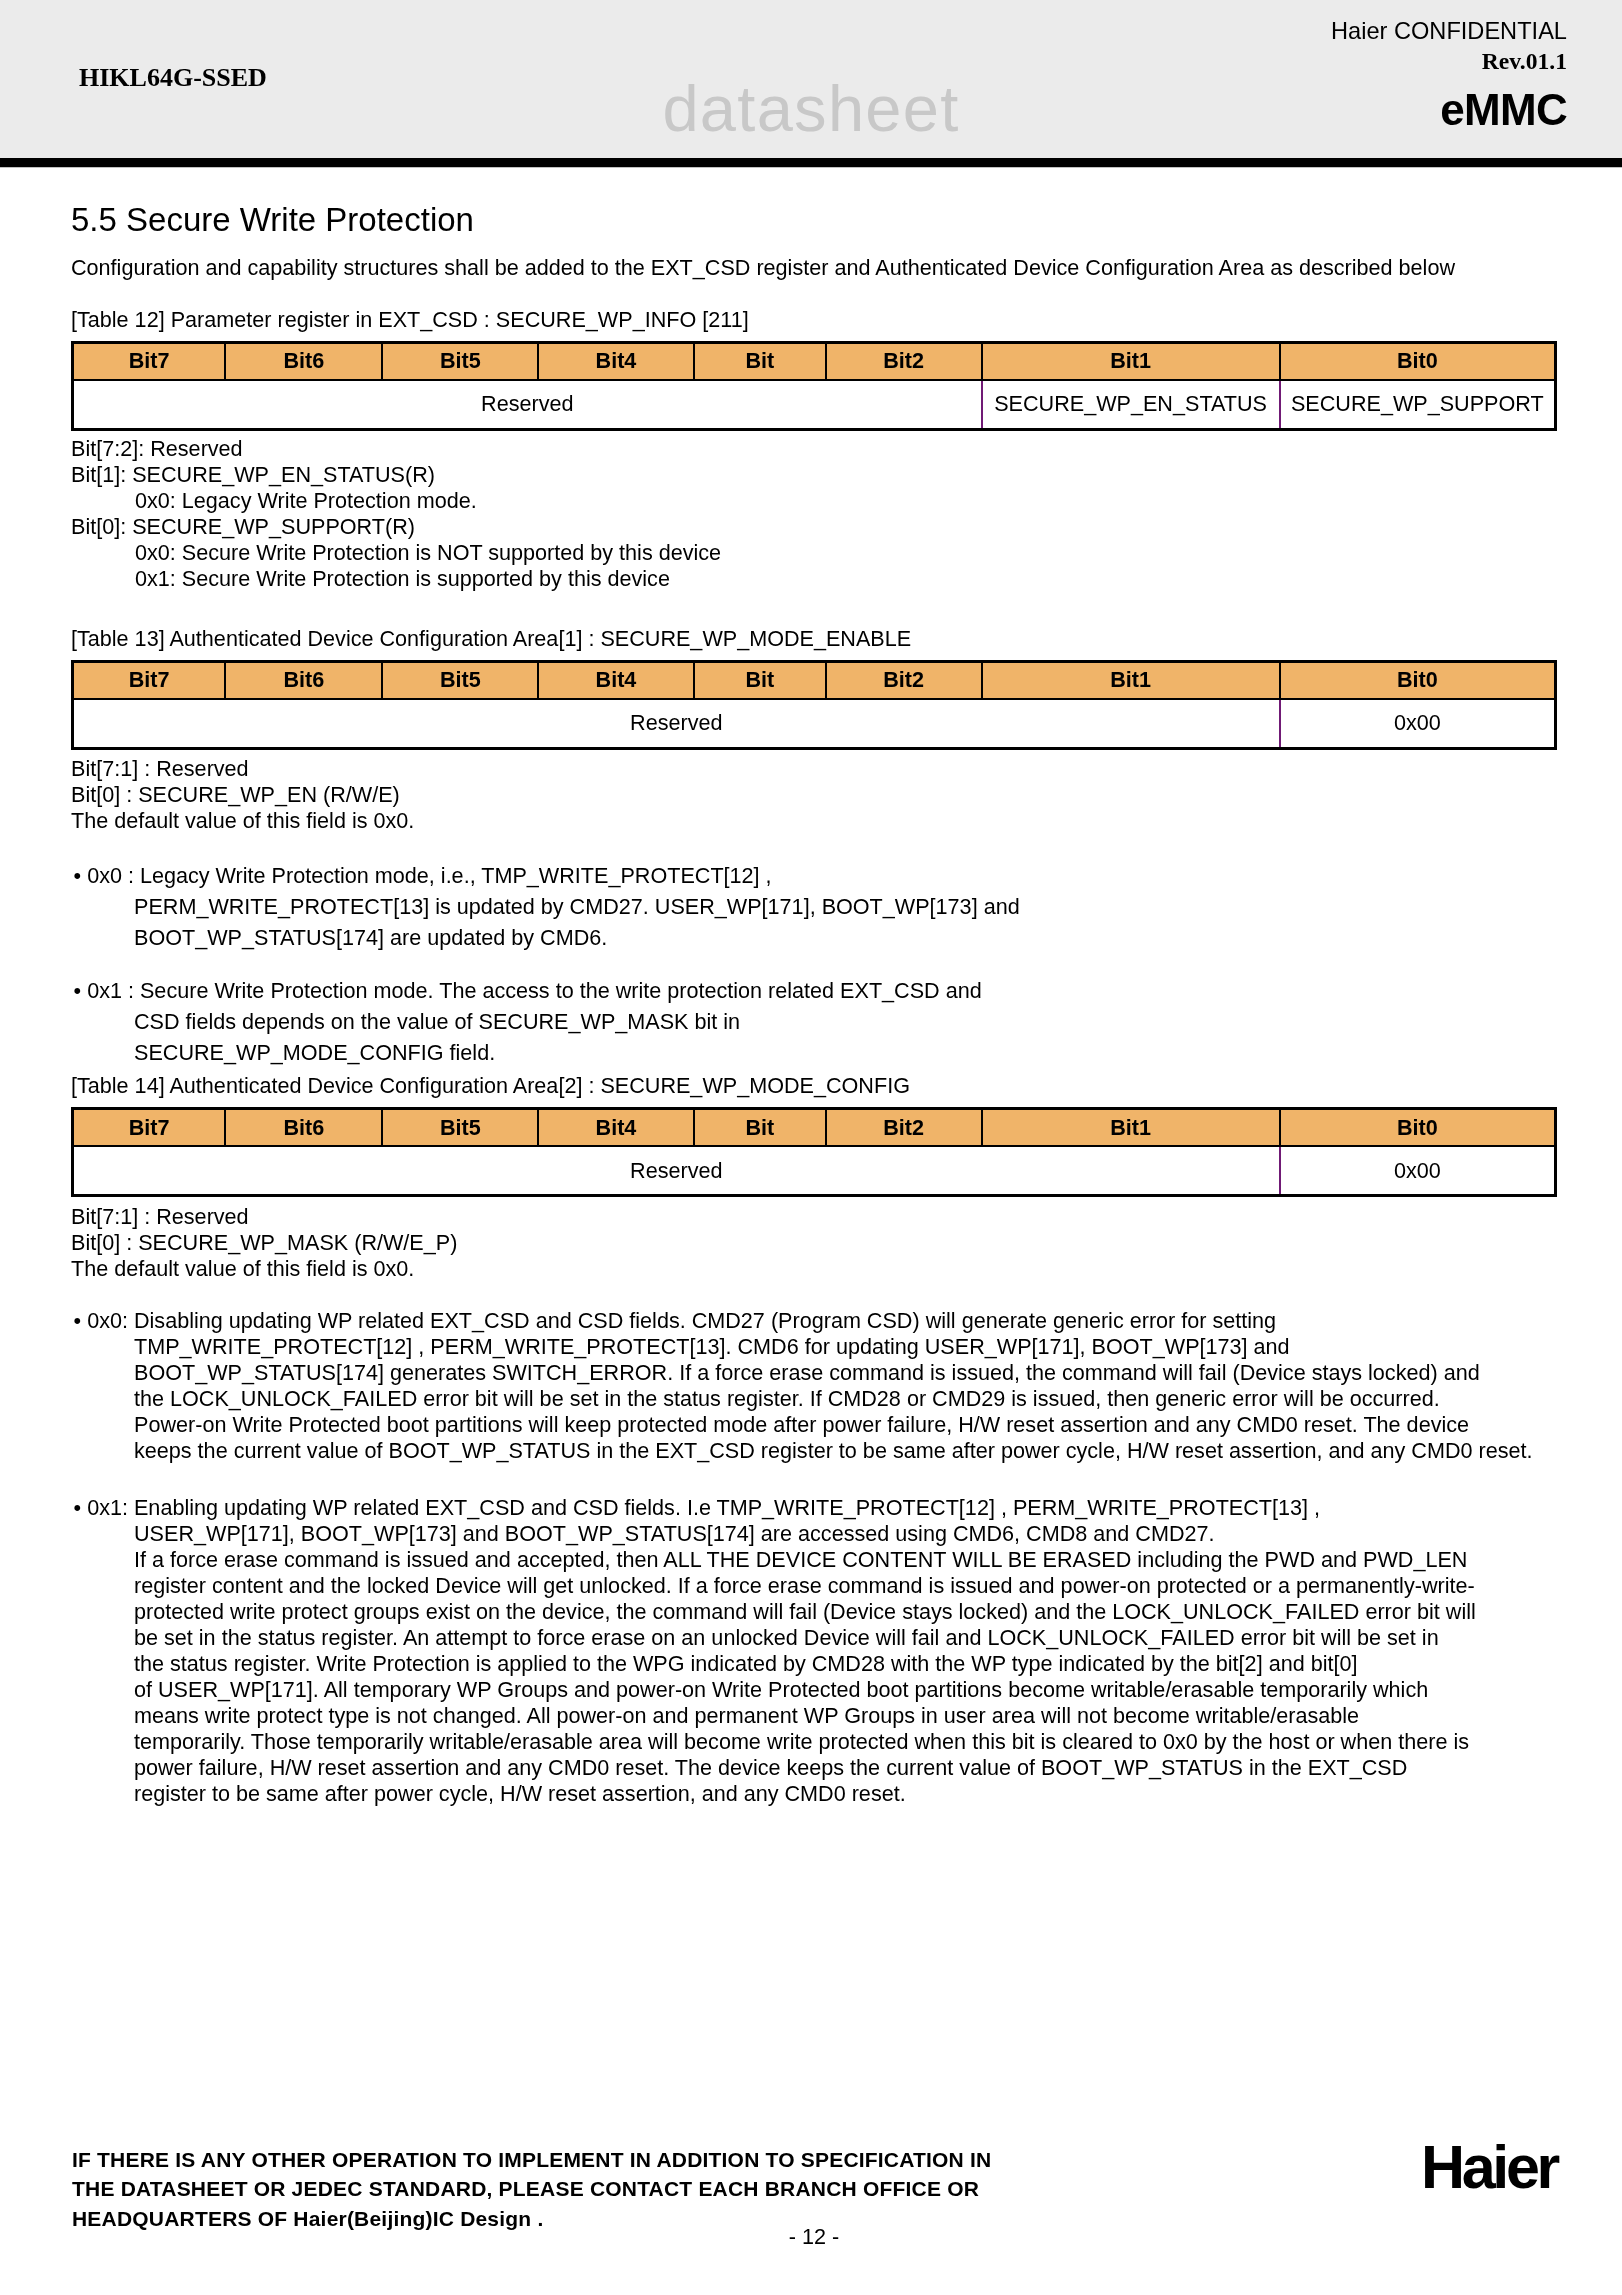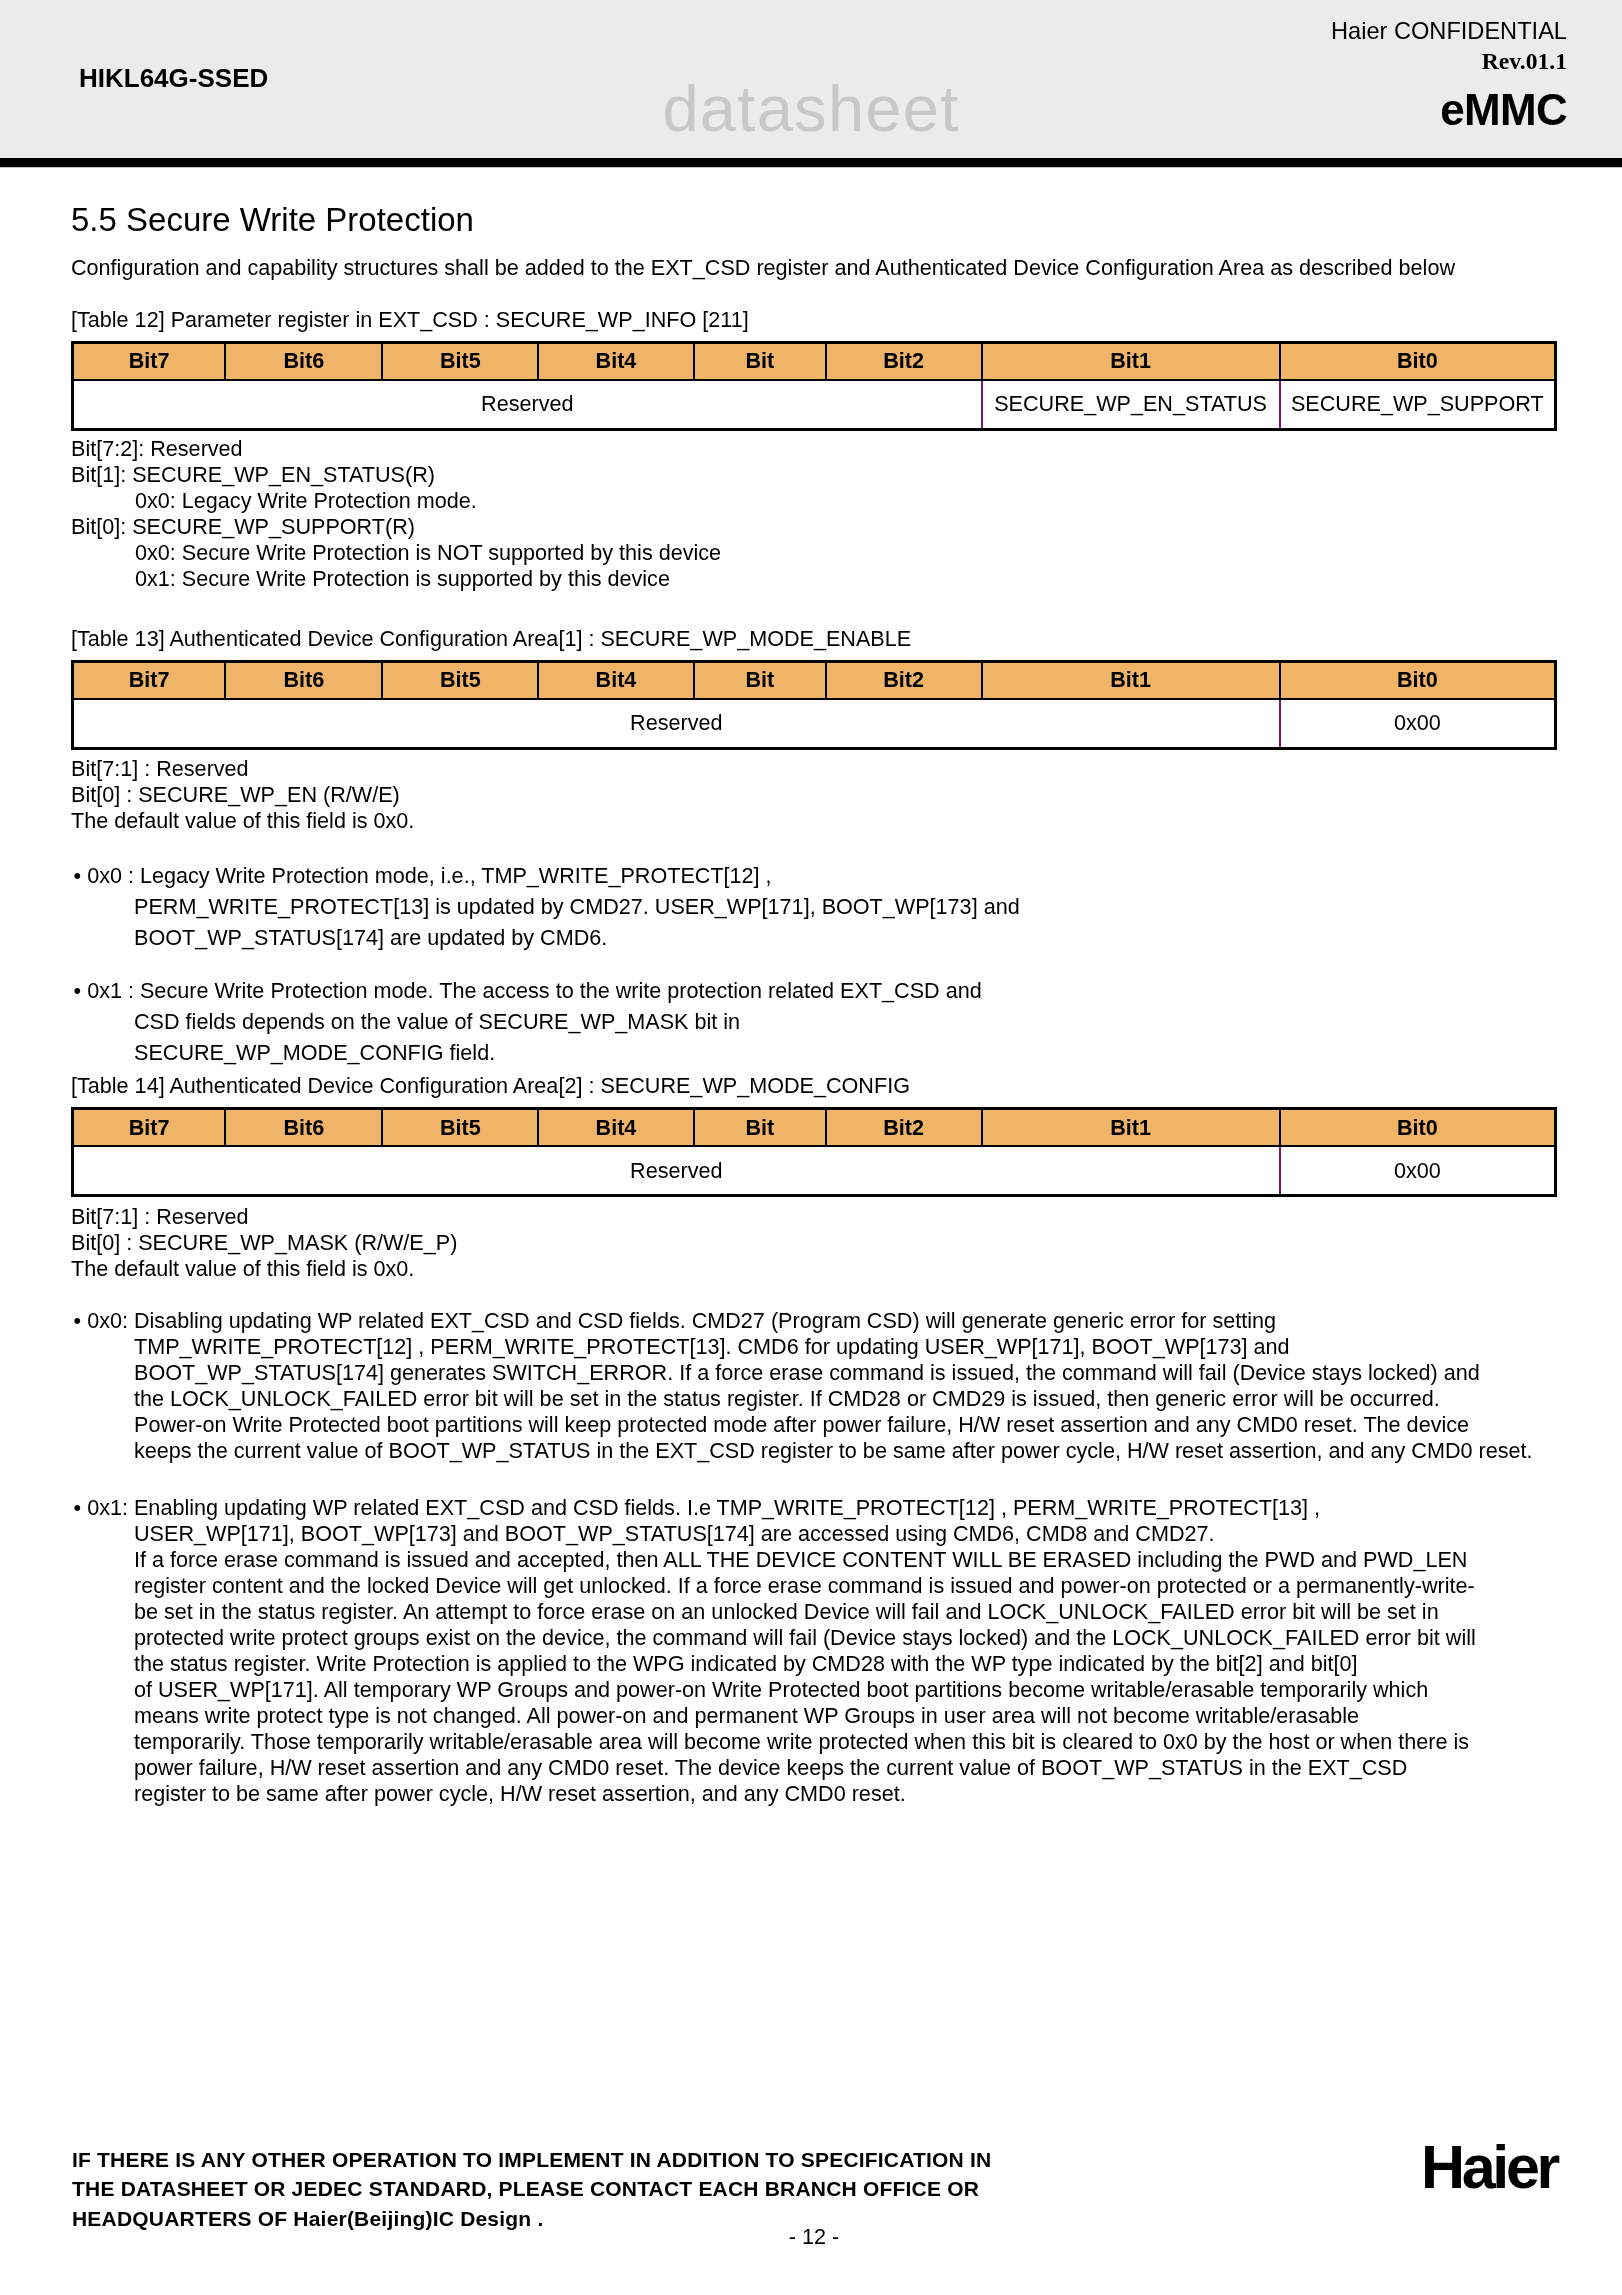--- a/index.html
+++ b/index.html
@@ -4,21 +4,21 @@
 <style>
   html,body { margin:0; padding:0; background:#888; }
   .page {
     position:relative; width:1622px; height:2295px; background:#fff;
     font-family:"Liberation Sans", sans-serif; color:#000; overflow:hidden;
   }
 
   
   .hdr-band { position:absolute; left:0; top:0; width:100%; height:158px; background:var(--band,#ebebeb); }
   .hdr-bar  { position:absolute; left:0; top:158px; width:100%; height:9.2px; background:#000; border-bottom:1.3px solid #c0c0c0; }
-  .product-code { position:absolute; left:79px; top:63px; font-family:Liberation Sans, sans-serif; font-weight:bold; font-size:26px; }
+  .product-code { position:absolute; left:79px; top:63px; font-family:Liberation Serif, serif; font-weight:bold; font-size:26px; }
   .watermark { position:absolute; left:0; top:71px; width:100%; text-align:center; font-size:65px; color:var(--wm,#c8c8c8); letter-spacing:1.3px; }
   .hdr-right { position:absolute; right:55px; top:15.7px; text-align:right; }
   .confidential { font-family:Liberation Sans, sans-serif; font-size:23.6px; line-height:30px; }
   .revision { font-family:"Liberation Serif", serif; font-weight:bold; font-size:23.6px; line-height:30px; }
   .doctype { font-weight:bold; font-size:44px; line-height:50px; margin-top:9.2px; letter-spacing:-0.7px; }
 
   
   .content { position:absolute; left:71px; right:65px; top:167px; }
   h1.sec-title { font-size:33px; font-weight:400; margin:34px 0 0 0; line-height:38px; letter-spacing:0; }
   .intro { font-size:21.6px; line-height:26px; margin-top:15.7px; }
@@ -205,22 +205,22 @@
       <div class="bl">the LOCK_UNLOCK_FAILED error bit will be set in the status register. If CMD28 or CMD29 is issued, then generic error will be occurred.</div>
       <div class="bl">Power-on Write Protected boot partitions will keep protected mode after power failure, H/W reset assertion and any CMD0 reset. The device</div>
       <div class="bl">keeps the current value of BOOT_WP_STATUS in the EXT_CSD register to be same after power cycle, H/W reset assertion, and any CMD0 reset.</div>
     </div>
 
     <div class="bullets long2">
       <div class="bl first">0x1: Enabling updating WP related EXT_CSD and CSD fields. I.e TMP_WRITE_PROTECT[12] , PERM_WRITE_PROTECT[13] ,</div>
       <div class="bl">USER_WP[171], BOOT_WP[173] and BOOT_WP_STATUS[174] are accessed using CMD6, CMD8 and CMD27.</div>
       <div class="bl">If a force erase command is issued and accepted, then ALL THE DEVICE CONTENT WILL BE ERASED including the PWD and PWD_LEN</div>
       <div class="bl">register content and the locked Device will get unlocked. If a force erase command is issued and power-on protected or a permanently-write-</div>
+      <div class="bl">protected write protect groups exist on the device, the command will fail (Device stays locked) and the LOCK_UNLOCK_FAILED error bit will</div>
       <div class="bl">be set in the status register. An attempt to force erase on an unlocked Device will fail and LOCK_UNLOCK_FAILED error bit will be set in</div>
-      <div class="bl">protected write protect groups exist on the device, the command will fail (Device stays locked) and the LOCK_UNLOCK_FAILED error bit will</div>
       <div class="bl">the status register. Write Protection is applied to the WPG indicated by CMD28 with the WP type indicated by the bit[2] and bit[0]</div>
       <div class="bl">of USER_WP[171]. All temporary WP Groups and power-on Write Protected boot partitions become writable/erasable temporarily which</div>
       <div class="bl">means write protect type is not changed. All power-on and permanent WP Groups in user area will not become writable/erasable</div>
       <div class="bl">temporarily. Those temporarily writable/erasable area will become write protected when this bit is cleared to 0x0 by the host or when there is</div>
       <div class="bl">power failure, H/W reset assertion and any CMD0 reset. The device keeps the current value of BOOT_WP_STATUS in the EXT_CSD</div>
       <div class="bl">register to be same after power cycle, H/W reset assertion, and any CMD0 reset.</div>
     </div>
 
   </div>
 

